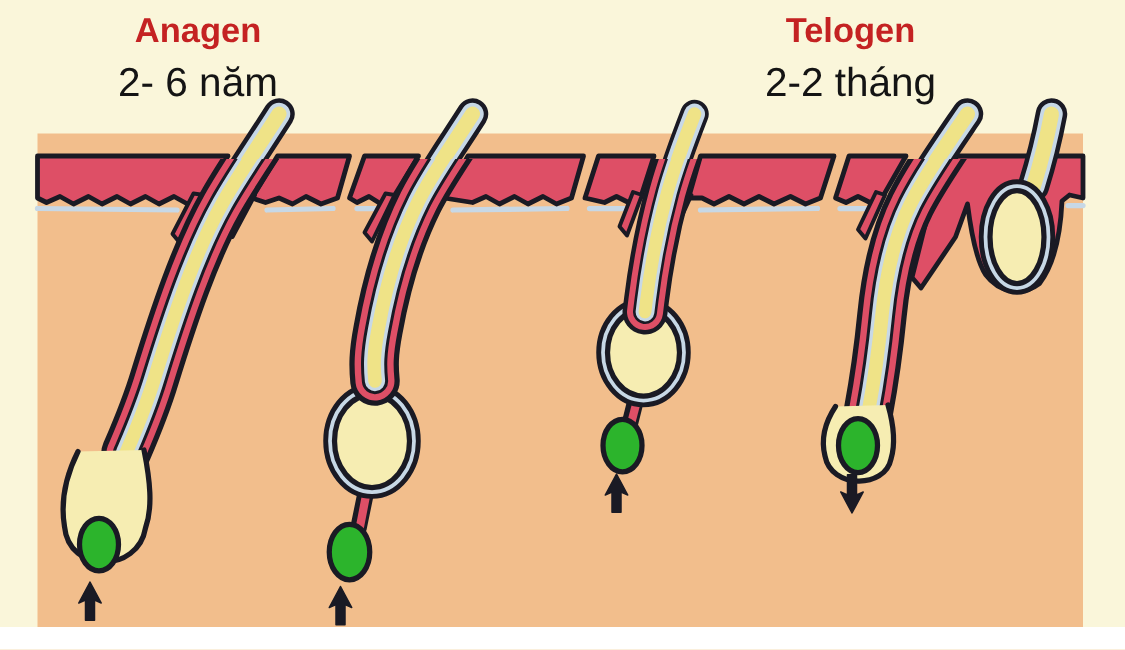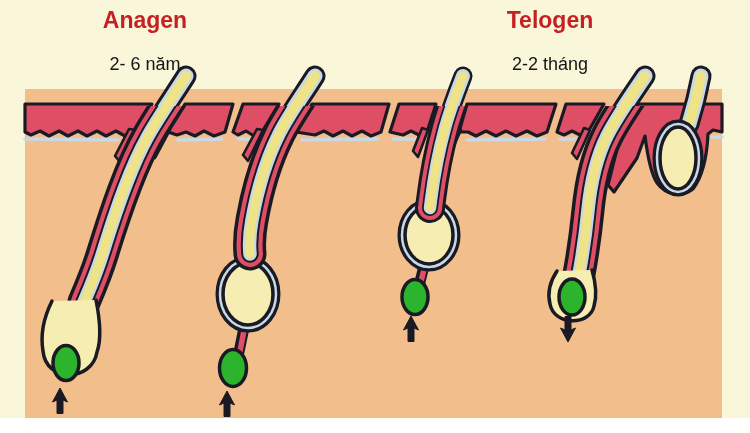--- a/index.html
+++ b/index.html
@@ -17,22 +17,22 @@
   }
   html,body{margin:0;padding:0;}
   #stage{
     position:relative;width:750px;height:433px;overflow:hidden;
     background:var(--c-background_cream);
     font-family:"Liberation Sans", sans-serif;
   }
   #bottom-strip{position:absolute;left:0;top:418px;width:750px;height:15px;background:var(--c-background_bottom);}
   .phase-col{position:absolute;top:8px;width:200px;text-align:center;line-height:1.12;}
   .phase-name{font-size:23px;font-weight:bold;color:var(--c-title_red);}
-  .phase-duration{font-size:18px;color:var(--c-text_black);margin-top:20px;}
-  #col-1{left:45px;} #col-2{left:245px;} #col-3{left:450px;}
+  .phase-duration{font-size:27px;color:var(--c-text_black);margin-top:6px;}
+  #col-1{left:32px;} #col-2{left:245px;} #col-3{left:467px;}
   svg{position:absolute;left:0;top:0;}
   .band{fill:var(--c-epidermis_red);stroke:var(--c-outline_black);stroke-width:3.2;stroke-linejoin:round;}
   .tail{fill:var(--c-epidermis_red);stroke:var(--c-outline_black);stroke-width:2.6;stroke-linejoin:round;}
   .blueline{stroke:var(--c-inner_sheath_blue);stroke-width:3.5;fill:none;stroke-linecap:round;}
   .tube{fill:none;stroke-linecap:round;}
   .tk-blk{stroke:var(--c-outline_black);}
   .tk-red{stroke:var(--c-epidermis_red);}
   .tk-blu{stroke:var(--c-inner_sheath_blue);}
   .tk-yel{stroke:var(--c-hair_shaft_yellow);}
   .bulb{fill:var(--c-bulb_cream);}

